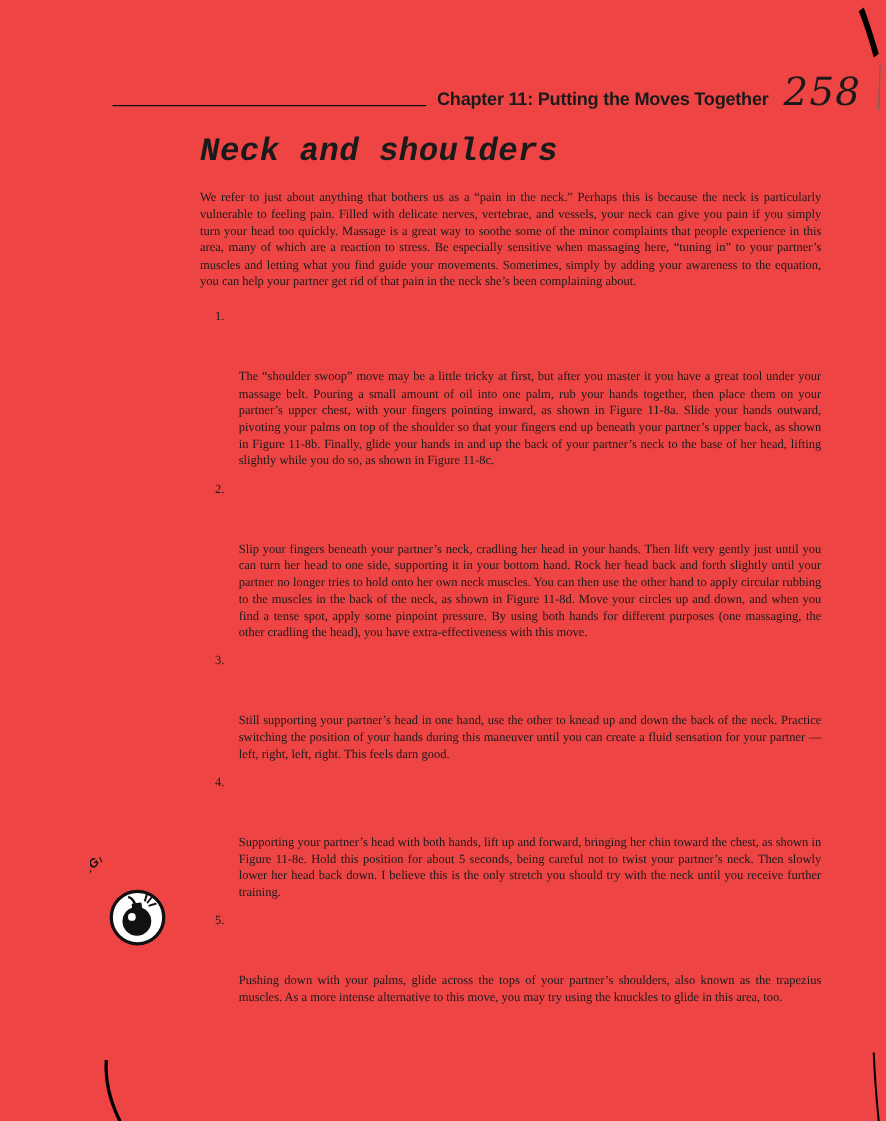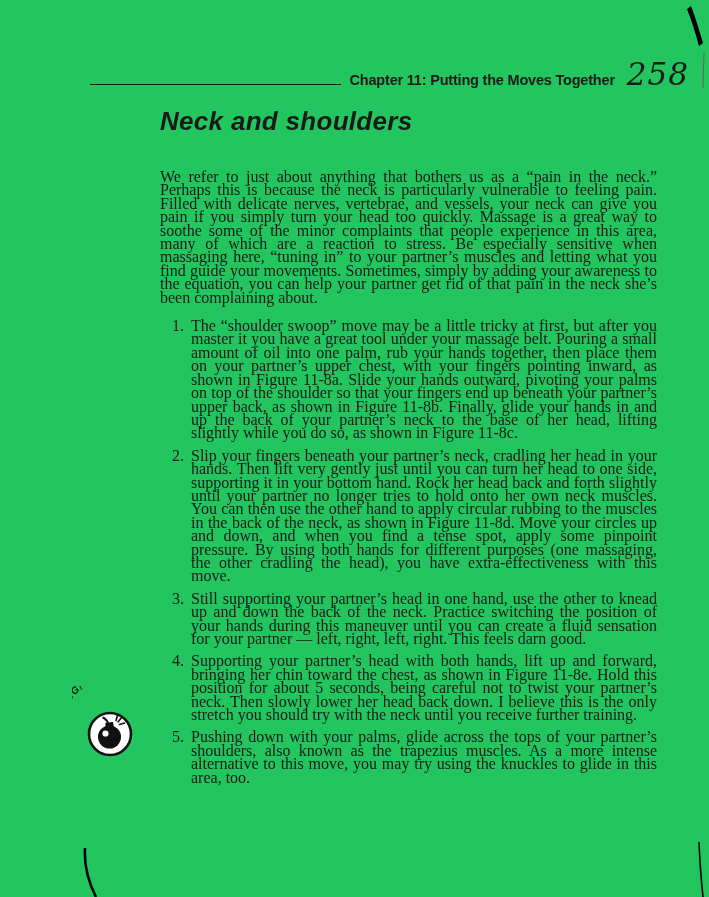--- a/index.html
+++ b/index.html
@@ -1,21 +1,21 @@
 <!DOCTYPE html>
 <html><head>
 <meta charset="utf-8">
 <style>
   html, body { margin: 0; padding: 0; background: #e8e8e8; }
   .page {
     position: relative;
     width: 709px;
     height: 897px;
     margin: 0 auto;
-    background: #22c55e;
+    background: #ef4444;
     overflow: hidden;
     color: #1a1a1a;
     font-family: "Liberation Serif", "DejaVu Serif", serif;
   }
 
   
   .running-header {
     position: absolute;
     left: 90px;
     right: 20px;
@@ -44,34 +44,34 @@
     margin-left: 12px;
     letter-spacing: 1px;
   }
 
   
   .section-heading {
     position: absolute;
     left: 160px;
     top: 106px;
     margin: 0;
-    font-family: Liberation Sans, sans-serif;
+    font-family: Liberation Mono, monospace;
     font-style: italic;
     font-weight: bold;
     font-size: 26px;
     letter-spacing: 0.3px;
   }
 
   
   .content {
     position: absolute;
     left: 160px;
-    top: 170px;
+    top: 152px;
     width: 497px;
-    font-size: 16px;
+    font-size: 10px;
     line-height: 13.4px;
   }
   .intro {
     margin: 0 0 15px 0;
     text-align: justify;
   }
   .steps { }
   .step {
     display: flex;
     margin: 0 0 9px 0;
@@ -79,20 +79,21 @@
   }
   .step-num {
     width: 17px;
     flex: 0 0 17px;
     text-align: left;
   }
   .step-text {
     flex: 1;
     text-align: justify;
     padding-left: 2px;
+    margin-top: 48px;
   }
 
   
   .warning-badge {
     position: absolute;
     left: 72px;
     top: 686px;
     width: 72px;
     height: 76px;
   }

